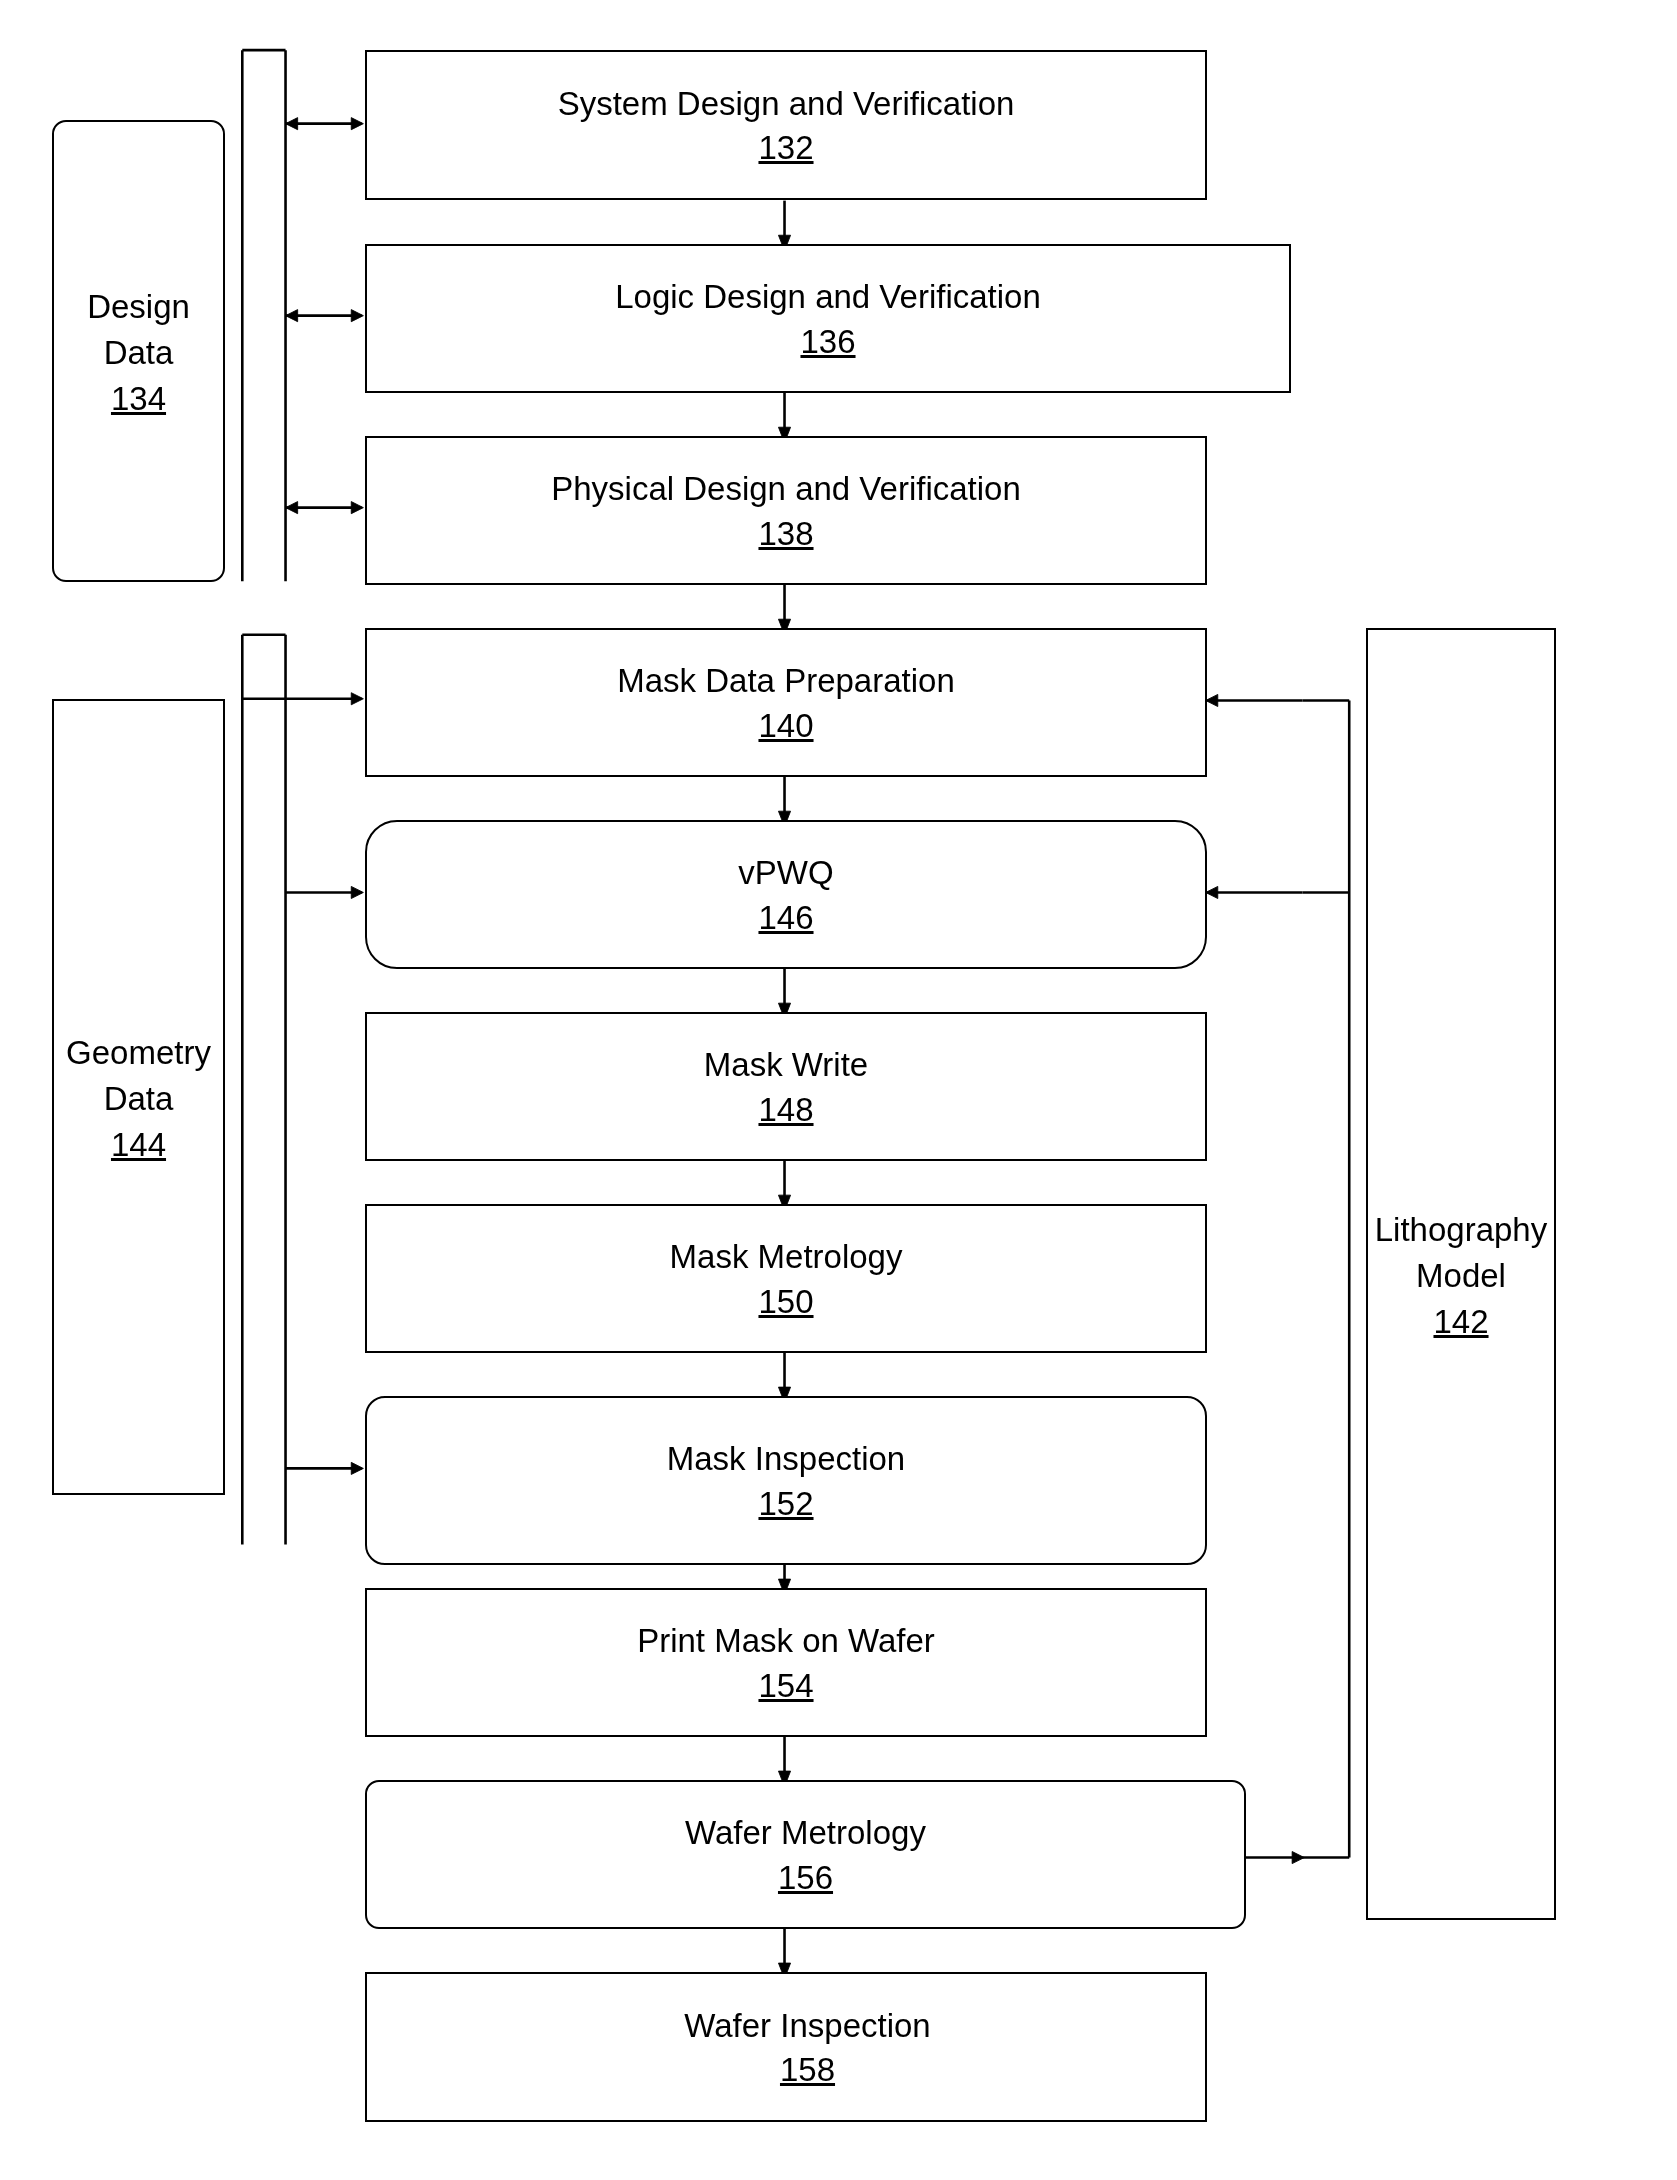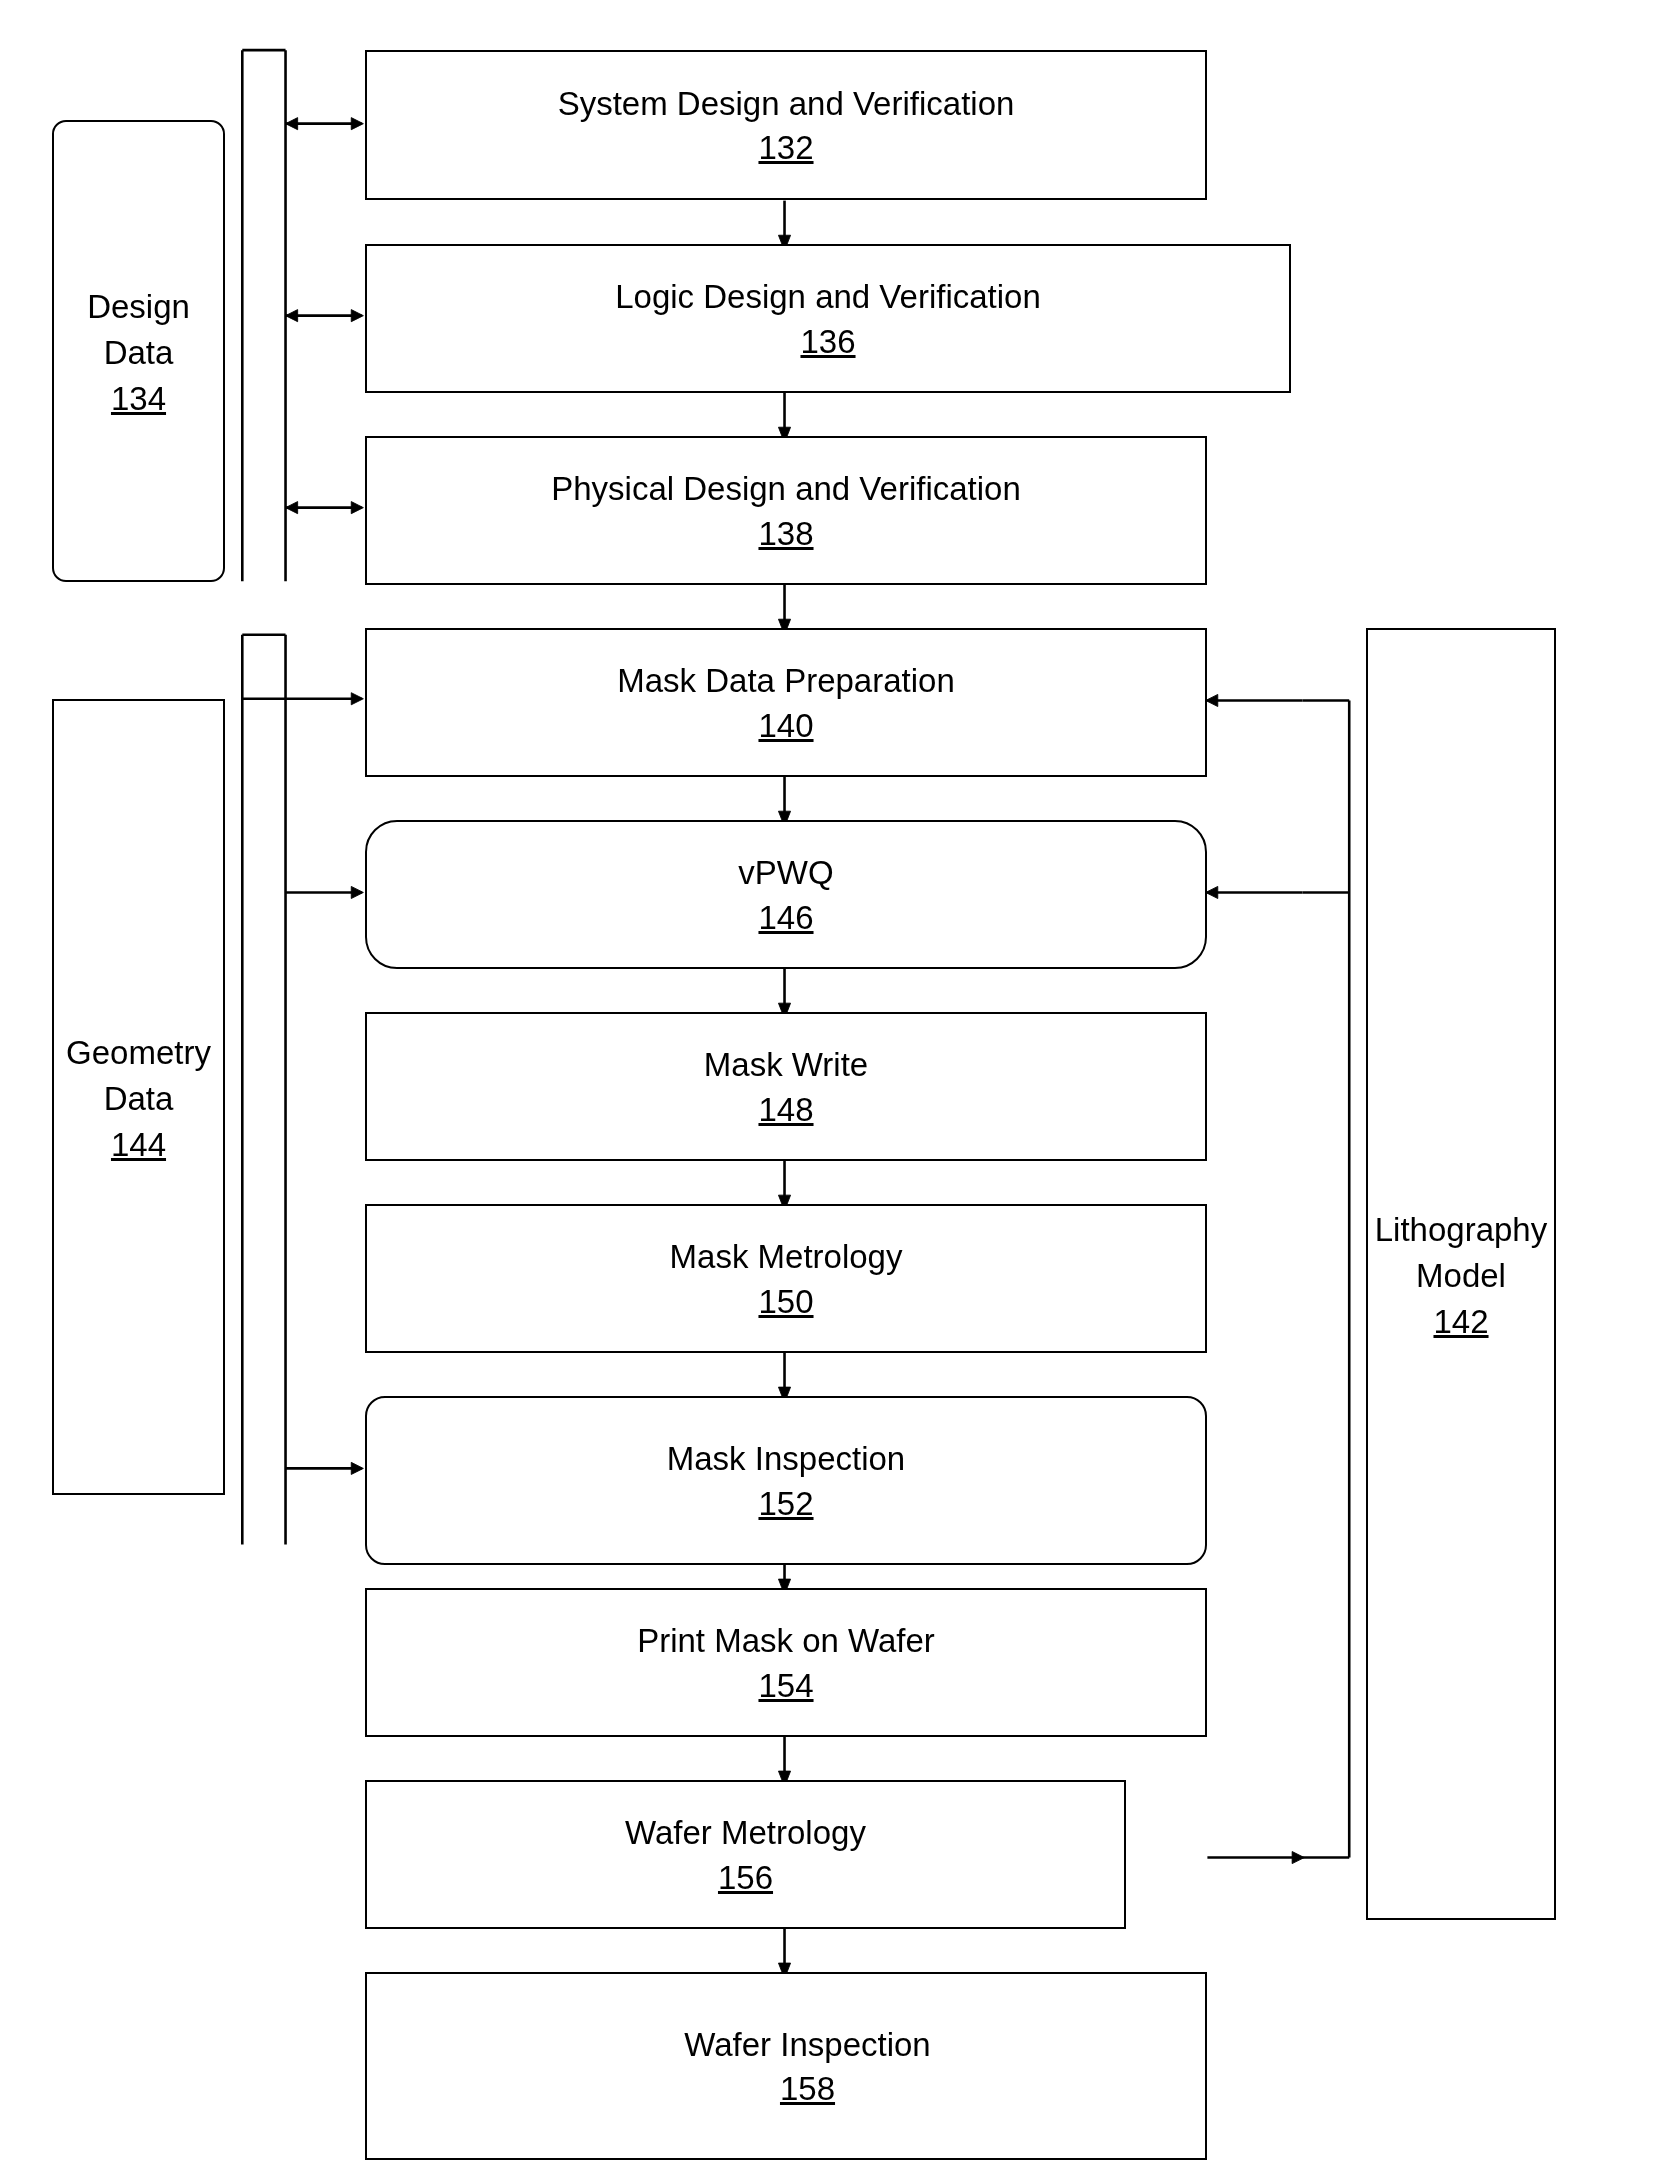--- a/index.html
+++ b/index.html
@@ -209,26 +209,26 @@
   <div class="flow-box" style="left:365px; top:1396px; width:842px; height:169px;border-radius:20px;">
     <span class="box-title">Mask Inspection</span>
     <span class="box-number">152</span>
   </div>
 
   <div class="flow-box" style="left:365px; top:1588px; width:842px; height:149px;">
     <span class="box-title">Print Mask on Wafer</span>
     <span class="box-number">154</span>
   </div>
 
-  <div class="flow-box" style="left:365px; top:1780px; width:761px; height:149px;">
+  <div class="flow-box" style="left:365px; top:1780px; width:881px; height:149px;border-radius:14px;">
     <span class="box-title">Wafer Metrology</span>
     <span class="box-number">156</span>
   </div>
 
-  <div class="flow-box" style="left:365px; top:1972px; width:842px; height:188px;padding-left:43px;">
+  <div class="flow-box" style="left:365px; top:1972px; width:842px; height:150px;padding-left:43px;">
     <span class="box-title">Wafer Inspection</span>
     <span class="box-number">158</span>
   </div>
 
   <div class="side-box" style="left:52px; top:120px; width:173px; height:462px;border-radius:14px;">
     <span class="label-text">Design Data</span>
     <span class="label-number">134</span>
   </div>
 
   <div class="side-box" style="left:52px; top:699px; width:173px; height:796px;">

